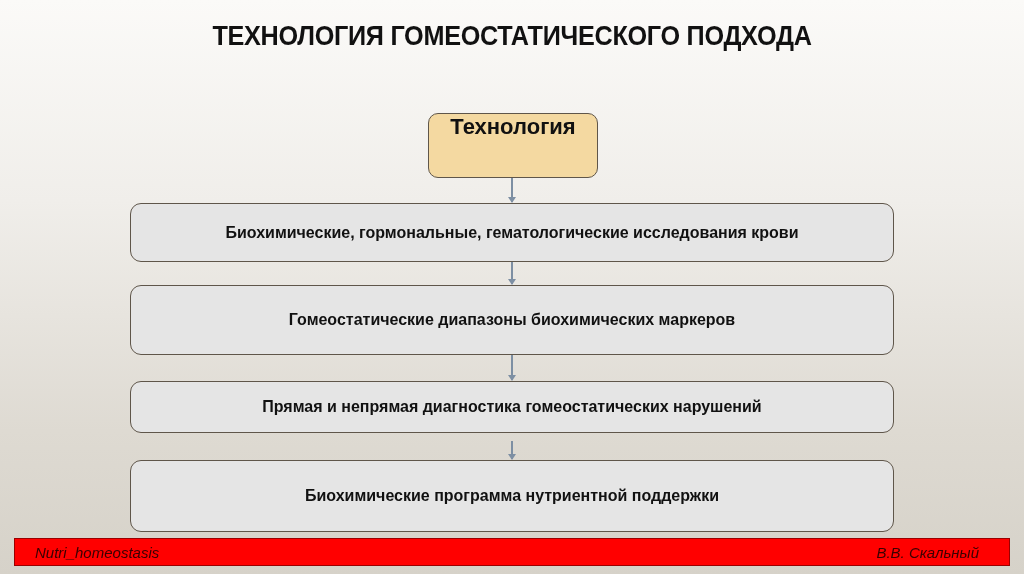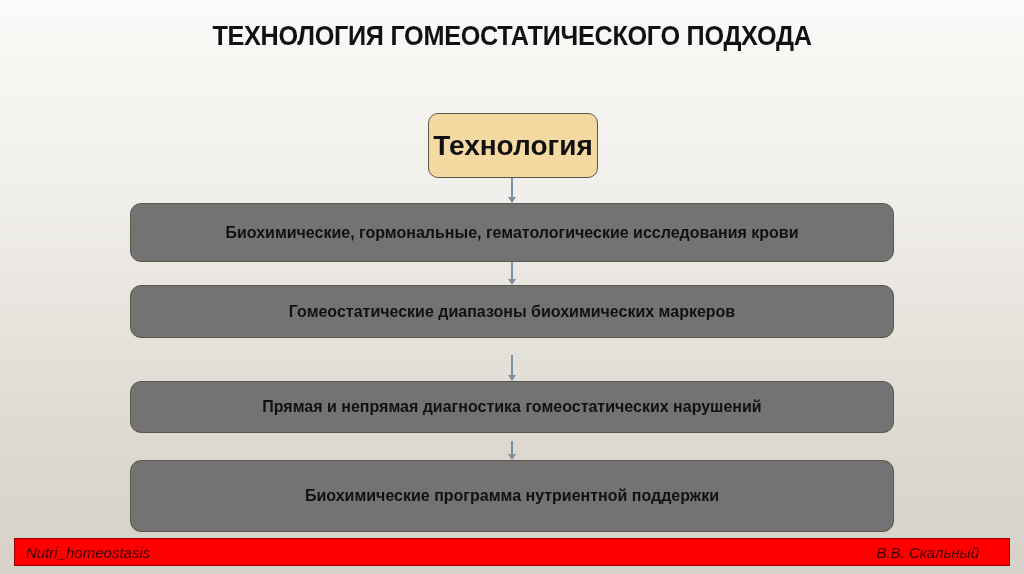--- a/index.html
+++ b/index.html
@@ -9,62 +9,62 @@
       font-family: "Liberation Sans", sans-serif;
     }
     .title {
       position: absolute; left: 0; right: 0; top: 20px;
       text-align: center; font-size: 28px; font-weight: bold; color: #111;
       letter-spacing: -0.3px; transform: scaleX(0.9);
     }
     .root-box {
       position: absolute; left: 428px; top: 113px; width: 170px; height: 65px;
       background: #f4d9a1; border: 1.5px solid #5f564a; border-radius: 10px;
-      display: flex; align-items: center; justify-content: center;
-      font-size: 28px; font-weight: bold; color: #111; box-sizing: border-box;
+      display: flex; align-items: flex-start; justify-content: center;
+      font-size: 22px; font-weight: bold; color: #111; box-sizing: border-box;
     }
     .step-box {
       position: absolute; left: 130px; width: 764px;
-      background: #737373; border: 1.5px solid #5f564a; border-radius: 11px;
+      background: #e5e5e5; border: 1.5px solid #5f564a; border-radius: 11px;
       display: flex; align-items: center; justify-content: center;
       font-size: 16px; font-weight: bold; color: #111; box-sizing: border-box;
     }
     .arrow {
       position: absolute; left: 511px; width: 2px; background: #7d8fa3;
     }
     .arrow::after {
       content: ""; position: absolute; left: -3px; bottom: -1px;
       border-left: 4px solid transparent; border-right: 4px solid transparent;
       border-top: 6px solid #7d8fa3;
     }
     .footer {
       position: absolute; left: 14px; top: 538px; width: 996px; height: 28px;
       background: #ff0000; border: 1px solid #9a0000; box-sizing: border-box;
       display: flex; align-items: center; justify-content: space-between;
-      padding: 0 30px 0 11px; font-style: italic; font-size: 15px; color: #3a0000;
+      padding: 0 30px 0 20px; font-style: italic; font-size: 15px; color: #3a0000;
     }
   </style>
 </head>
 <body>
 
 <div class="title">ТЕХНОЛОГИЯ ГОМЕОСТАТИЧЕСКОГО ПОДХОДА</div>
 
 <div class="root-box">
   <span>Технология</span>
 </div>
 
 <div class="arrow" style="top:178px;height:24px;"></div>
 
 <div class="step-box" style="top:203px;height:59px;">
   <span>Биохимические, гормональные, гематологические исследования крови</span>
 </div>
 
 <div class="arrow" style="top:262px;height:22px;"></div>
 
-<div class="step-box" style="top:285px;height:53px;">
+<div class="step-box" style="top:285px;height:70px;">
   <span>Гомеостатические диапазоны биохимических маркеров</span>
 </div>
 
 <div class="arrow" style="top:355px;height:25px;"></div>
 
 <div class="step-box" style="top:381px;height:52px;">
   <span>Прямая и непрямая диагностика гомеостатических нарушений</span>
 </div>
 
 <div class="arrow" style="top:441px;height:18px;"></div>

